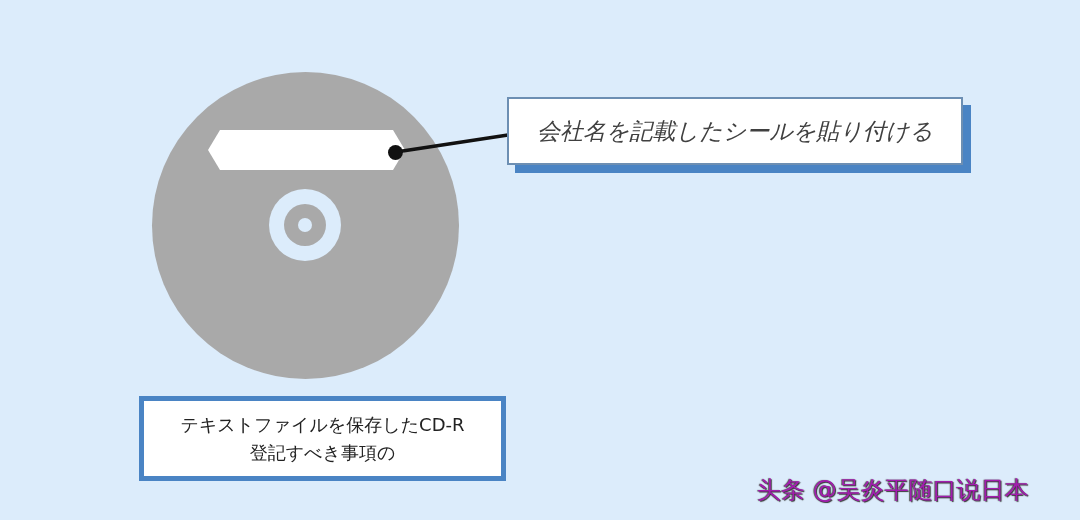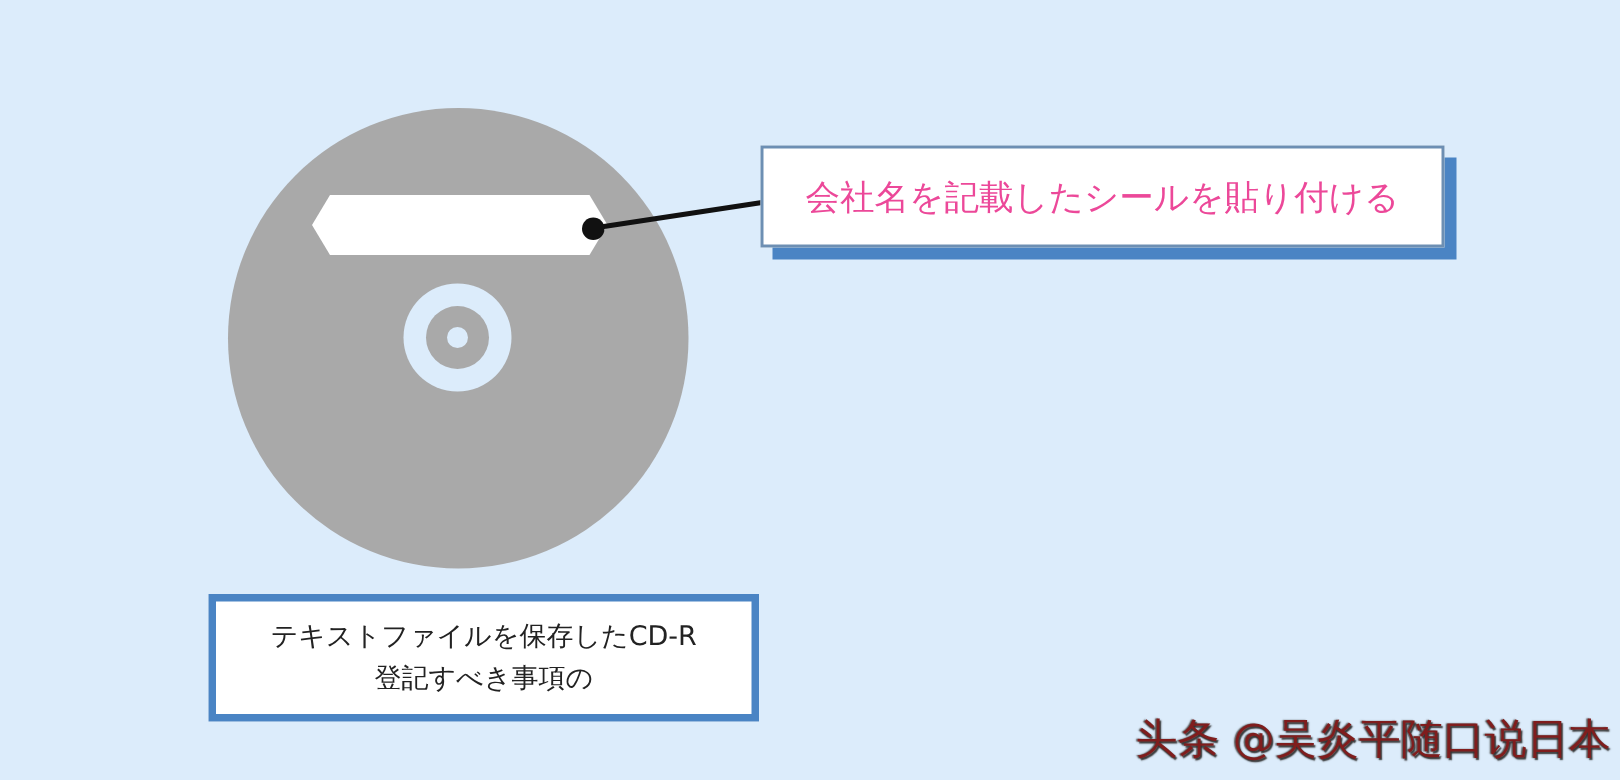--- a/index.html
+++ b/index.html
@@ -41,30 +41,30 @@
     }
     .callout-shadow {
       position: absolute; left: 515px; top: 105px; width: 456px; height: 68px;
       background: #4a84c4;
     }
     .callout {
       position: absolute; left: 507px; top: 97px; width: 452px; height: 64px;
       background: #ffffff; border: 2px solid #6d8fb3;
       display: flex; align-items: center; justify-content: center;
     }
-    .callout-text { font-size: 23px; color: #ec4899; }
+    .callout-text { font-size: 23px; color: #404040; font-style: italic; }
     .cd-box {
       position: absolute; left: 139px; top: 396px; width: 357px; height: 75px;
       background: #ffffff; border: 5px solid #4a84c4;
       display: flex; flex-direction: column; align-items: center; justify-content: center;
     }
     .cd-line { font-size: 18px; color: #222; line-height: 28px; }
     .watermark {
       position: absolute; left: 757px; top: 474px;
-      font-size: 28px; color: #7f1d1d;
+      font-size: 24px; color: #a21caf;
       text-shadow: 1px 1px 1px #333, -1px 0 1px #555;
     }
     svg.connector { position: absolute; left: 0; top: 0; }
   </style>
 </head>
 <body>
 
 <div class="canvas">
   <div class="disc"></div>
   <div class="hub-ring"></div>

